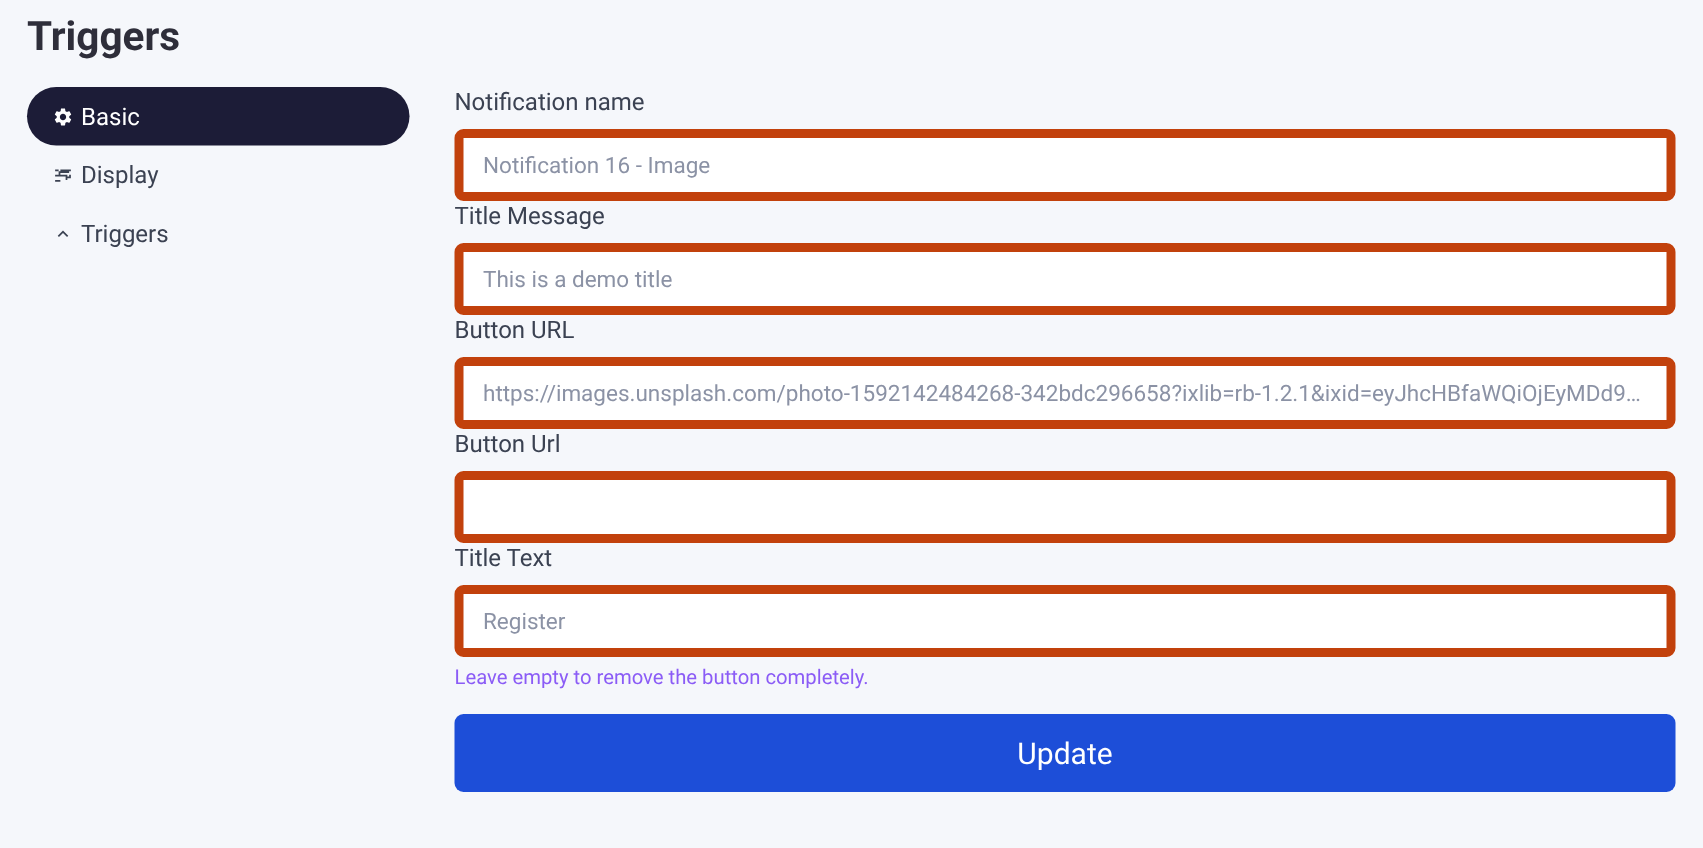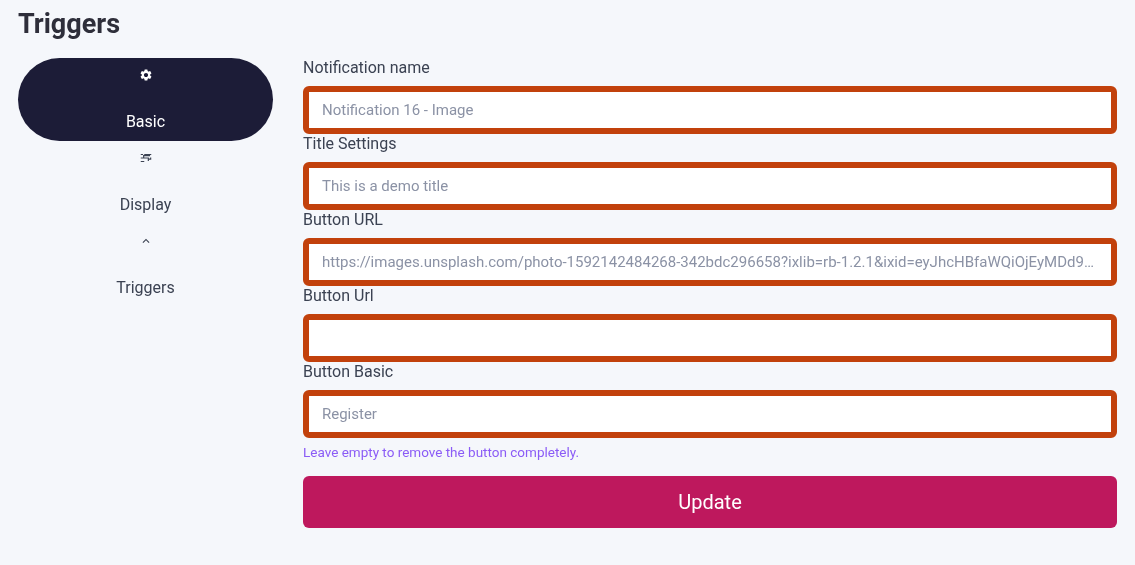--- a/index.html
+++ b/index.html
@@ -28,28 +28,27 @@
       display: flex;
       gap: 30px;
     }
     .sidebar {
       width: 255px;
       flex-shrink: 0;
     }
     .nav-item {
       display: flex;
       align-items: center;
-      gap: 30px;
+      gap: 5px;
       padding: 10px 17px;
       cursor: pointer;
       font-size: 16px;
       color: #3b4252;
       border-radius: 999px;
       margin-bottom: 0px;
-      flex-direction: column;
     }
     .nav-item.active {
       background: #1c1c37;
       color: #fff;
     }
     .nav-icon {
       width: 14px;
       height: 14px;
       display: inline-flex;
       align-items: center;
@@ -87,21 +86,21 @@
       overflow: hidden;
     }
     .help-text {
       font-size: 13.5px;
       color: #8b5cf6;
       margin-top: 6px;
     }
     .update-btn {
       width: 100%;
       padding: 14px;
-      background: #be185d;
+      background: #1d4ed8;
       color: #fff;
       border: none;
       border-radius: 6px;
       font-size: 20px;
       cursor: pointer;
       margin-top: 16px;
       font-family: inherit;
     }
   </style>
 </head>
@@ -144,36 +143,36 @@
     </nav>
 
     <div class="form-area">
 
       <div class="form-group">
         <label class="form-label">Notification name</label>
         <input type="text" class="form-input" value="Notification 16 - Image" style="">
       </div>
 
       <div class="form-group">
-        <label class="form-label">Title Settings</label>
+        <label class="form-label">Title Message</label>
         <input type="text" class="form-input" value="This is a demo title" style="">
       </div>
 
       <div class="form-group">
         <label class="form-label">Button URL</label>
         <input type="text" class="form-input" value="https://images.unsplash.com/photo-1592142484268-342bdc296658?ixlib=rb-1.2.1&amp;ixid=eyJhcHBfaWQiOjEyMDd9&amp;auto" style="">
       </div>
 
       <div class="form-group">
         <label class="form-label">Button Url</label>
         <input type="text" class="form-input" value="" style="">
       </div>
 
       <div class="form-group">
-        <label class="form-label">Button Basic</label>
+        <label class="form-label">Title Text</label>
         <input type="text" class="form-input" value="Register" style="">
         <div class="help-text">Leave empty to remove the button completely.</div>
       </div>
 
       <button class="update-btn">Update</button>
 
     </div>
   </div>
 </div>
 

